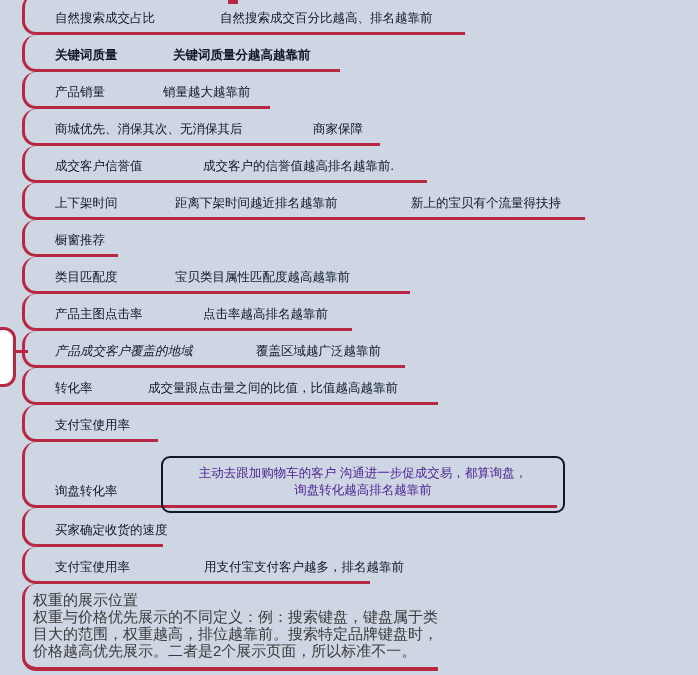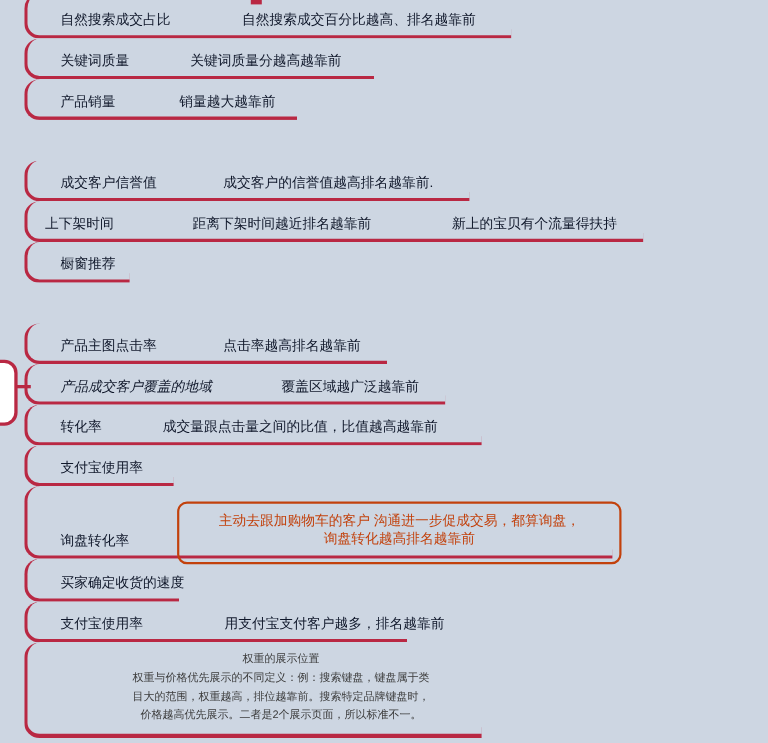--- a/index.html
+++ b/index.html
@@ -27,35 +27,35 @@
     position:absolute;
     bottom:7px;
     white-space:nowrap;
     font-size:12.5px;
     line-height:14px;
     color:#0f172a;
   }
   .bottom-block{
     position:absolute;
     left:33px;top:591px;width:445px;
-    text-align:center;
-    font-size:10px;
+    text-align:left;
+    font-size:15px;
     line-height:17px;
     color:#3b3b3b;
   }
   .note-box{
     position:absolute;
     left:161px;top:456px;width:404px;height:57px;
     box-sizing:border-box;
-    border:2px solid #c2410c;
+    border:2px solid #0f172a;
     border-radius:9px;
     text-align:center;
     font-size:12.5px;
     line-height:17px;
-    color:#c2410c;
+    color:#4c1d95;
     padding-top:7px;
   }
   .hub-node{
     position:absolute;
     left:-14px;top:327px;width:30px;height:60px;
     box-sizing:border-box;
     background:#ffffff;
     border:3px solid #b92843;
     border-radius:12px;
     z-index:6;
@@ -76,46 +76,54 @@
 
 <div class="canvas">
 
   <div class="cut-fragment" style="left:228px;top:0;width:10px;height:4px;"></div>
 
   <div class="branch" style="left:22px;top:-6px;height:41px;width:443px;">
     <span class="txt" style="left:30px;">自然搜索成交占比</span>
     <span class="txt" style="left:195px;">自然搜索成交百分比越高、排名越靠前</span>
   </div>
 
-  <div class="branch" style="left:22px;top:35px;height:37px;width:318px;">
+  <div class="branch" style="left:22px;top:35px;height:37px;width:318px;font-weight:bold;">
     <span class="txt" style="left:30px;">关键词质量</span>
     <span class="txt" style="left:148px;">关键词质量分越高越靠前</span>
   </div>
 
   <div class="branch" style="left:22px;top:72px;height:37px;width:248px;">
     <span class="txt" style="left:30px;">产品销量</span>
     <span class="txt" style="left:138px;">销量越大越靠前</span>
   </div>
 
+  <div class="branch" style="left:22px;top:109px;height:37px;width:358px;">
+    <span class="txt" style="left:30px;">商城优先、消保其次、无消保其后</span>
+    <span class="txt" style="left:288px;">商家保障</span>
+  </div>
 
   <div class="branch" style="left:22px;top:146px;height:37px;width:405px;">
     <span class="txt" style="left:30px;">成交客户信誉值</span>
     <span class="txt" style="left:178px;">成交客户的信誉值越高排名越靠前.</span>
   </div>
 
   <div class="branch" style="left:22px;top:183px;height:37px;width:563px;">
-    <span class="txt" style="left:16px;margin-top:12px;">上下架时间</span>
+    <span class="txt" style="left:30px;margin-top:12px;">上下架时间</span>
     <span class="txt" style="left:150px;">距离下架时间越近排名越靠前</span>
     <span class="txt" style="left:386px;">新上的宝贝有个流量得扶持</span>
   </div>
 
   <div class="branch" style="left:22px;top:220px;height:37px;width:96px;">
     <span class="txt" style="left:30px;">橱窗推荐</span>
   </div>
 
+  <div class="branch" style="left:22px;top:257px;height:37px;width:388px;">
+    <span class="txt" style="left:30px;">类目匹配度</span>
+    <span class="txt" style="left:150px;">宝贝类目属性匹配度越高越靠前</span>
+  </div>
 
   <div class="branch" style="left:22px;top:294px;height:37px;width:330px;font-family:Liberation Serif, serif;">
     <span class="txt" style="left:30px;">产品主图点击率</span>
     <span class="txt" style="left:178px;">点击率越高排名越靠前</span>
   </div>
 
   <div class="branch" style="left:22px;top:331px;height:37px;width:383px;">
     <span class="txt" style="left:30px;font-style:italic;">产品成交客户覆盖的地域</span>
     <span class="txt" style="left:231px;">覆盖区域越广泛越靠前</span>
   </div>

